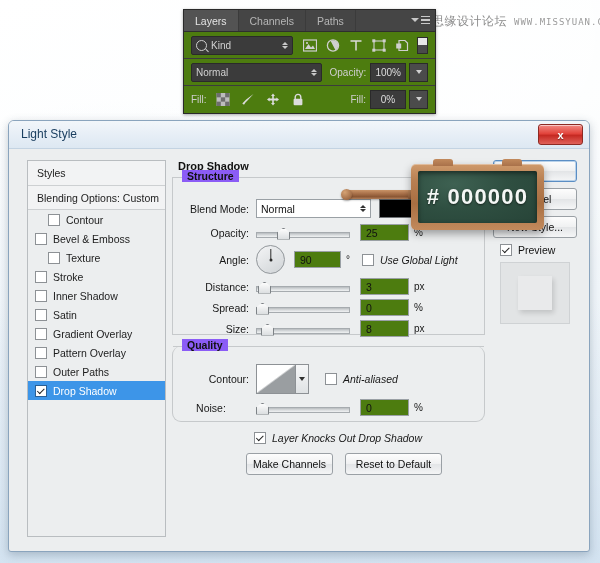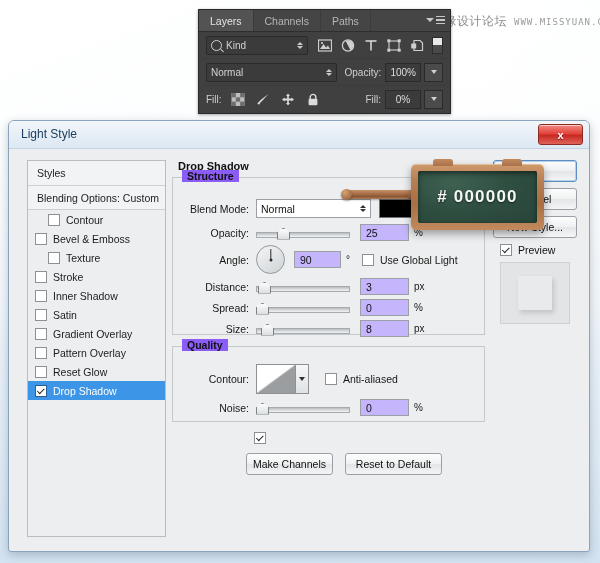--- a/index.html
+++ b/index.html
@@ -24,22 +24,22 @@
   
   .wm{position:absolute;white-space:nowrap;}
   #wm-top{left:432px;top:13px;font-size:12px;color:#8d8d8d;letter-spacing:.5px;}
   #wm-top .cn{font-family:"DejaVu Sans",sans-serif;font-size:12px;color:#8a8a8a;}
   #wm-top .en{font-family:"DejaVu Sans Mono",monospace;font-size:9px;color:#9a9a9a;letter-spacing:1px;margin-left:7px;}
   #wm-bottom{left:489px;top:531px;font-size:9.5px;color:#c3c6c9;letter-spacing:.3px;}
   #wm-bottom b{color:#b4b7ba;font-weight:bold;}
 
   
   #layers-panel{
-    position:absolute;left:198px;top:9px;width:251px;height:103px;
-    background:#404040;border:1px solid #2a2a2a;
+    position:absolute;left:183px;top:9px;width:251px;height:103px;
+    background:#4d7c0f;border:1px solid #2a2a2a;
     box-shadow:0 1px 3px rgba(0,0,0,.35);
   }
   .lp-tabrow{height:21px;background:#454545;display:flex;align-items:stretch;position:relative;border-bottom:1px solid #2e2e2e;}
   .lp-tab{padding:0 11px;display:flex;align-items:center;font-size:10.5px;color:#b6b6b6;border-right:1px solid #3b3b3b;}
   .lp-tab.active{background:#535353;color:#e4e4e4;}
   .lp-menu{position:absolute;right:5px;top:4px;width:18px;height:12px;display:flex;align-items:center;justify-content:flex-end;}
   .lp-menu .tri{width:0;height:0;border-left:4px solid transparent;border-right:4px solid transparent;border-top:4px solid #c8c8c8;margin-right:2px;}
   .lp-menu .bars{display:flex;flex-direction:column;gap:2px;}
   .lp-menu .bars i{display:block;width:9px;height:1.5px;background:#c8c8c8;}
 
@@ -104,50 +104,50 @@
         transform:rotate(-45deg) translate(0px,-1px);}
   .style-item.selected .cbox{border-color:#2a5f94;}
 
   
   #ds-pane{position:absolute;left:163px;top:12px;width:313px;height:375px;}
   #ds-heading{font-size:11px;font-weight:bold;color:#111;position:absolute;left:6px;top:0;}
   .group{position:absolute;left:0;border:1px solid #c6c9cb;border-top:none;background:transparent;}
   .group-legend{position:absolute;top:-7px;left:9px;background:#8b5cf6;padding:0 5px;font-size:10.5px;font-weight:bold;color:#111;}
   .group-topline{position:absolute;top:0;left:0;right:0;height:1px;background:#c6c9cb;}
   #grp-structure{top:17px;width:311px;height:157px;}
-  #grp-quality{top:186px;width:311px;height:75px;}
+  #grp-quality{top:186px;width:311px;height:75px;border-radius:9px;}
 
   .fld{position:absolute;display:flex;align-items:center;}
   .fld-label{font-size:10.5px;color:#181818;text-align:right;white-space:nowrap;}
   .sel-box{height:17px;background:#fff;border:1px solid #9aa0a5;display:flex;align-items:center;
     padding:0 4px;font-size:10.5px;color:#111;position:relative;}
   .sel-box .arr{margin-left:auto;display:flex;flex-direction:column;gap:1px;padding-left:6px;}
   .sel-box .arr i{display:block;width:0;height:0;border-left:3px solid transparent;border-right:3px solid transparent;}
   .sel-box .arr i.up{border-bottom:3.5px solid #333;}
   .sel-box .arr i.dn{border-top:3.5px solid #333;}
-  .numfield{height:15px;background:#c4b5fd;border:1px solid #9aa0a5;font-size:10.5px;color:#111;
+  .numfield{height:15px;background:#4d7c0f;border:1px solid #9aa0a5;font-size:10.5px;color:#111;
     display:flex;align-items:center;padding-left:5px;}
   .unit{font-size:10px;color:#181818;margin-left:5px;}
   .slider{position:relative;height:10px;}
   .slider .track{position:absolute;top:4px;left:0;right:0;height:4px;
     background:linear-gradient(180deg,#b7bbbe 0%,#d8dbdd 50%,#f0f2f3 100%);border:1px solid #a6abaf;}
   .slider .thumb{position:absolute;top:0;width:11px;height:10px;
     background:linear-gradient(180deg,#fcfcfc,#dcdfe1);border:1px solid #7d8286;
     clip-path:polygon(50% 0%,100% 42%,100% 100%,0% 100%,0% 42%);}
   .color-swatch{width:60px;height:17px;background:#000;border:1px solid #6e7276;}
   .dial{width:27px;height:27px;border-radius:50%;
     background:linear-gradient(145deg,#f4f5f6,#cfd3d6);border:1px solid #92979b;position:relative;}
   .dial .needle{position:absolute;left:50%;top:3px;width:1.4px;height:11px;background:#2b2b2b;transform:translateX(-50%);}
   .dial .hub{position:absolute;left:50%;top:50%;width:3px;height:3px;border-radius:50%;background:#2b2b2b;transform:translate(-50%,-50%);}
   #contour-swatch{width:38px;height:28px;border:1px solid #8d9195;
     background:linear-gradient(to bottom right,#ffffff 0%,#ffffff 48%,#9a9ea1 52%,#9a9ea1 100%);}
   #contour-arrow{width:12px;height:28px;background:linear-gradient(180deg,#f6f7f8,#dfe2e4);
     border:1px solid #8d9195;border-left:none;display:flex;align-items:center;justify-content:center;}
   #contour-arrow i{width:0;height:0;border-left:3.5px solid transparent;border-right:3.5px solid transparent;border-top:4px solid #2f2f2f;}
-  .ckrow{display:flex;align-items:flex-start;font-size:10.5px;color:#181818;}
+  .ckrow{display:flex;align-items:flex-start;font-size:10.5px;color:#181818;font-style:italic;}
 
   .dlgbtn{height:20px;background:linear-gradient(180deg,#fdfdfd 0%,#f0f1f2 48%,#e3e5e7 52%,#f4f5f6 100%);
     border:1px solid #9aa0a5;border-radius:3px;display:flex;align-items:center;justify-content:center;
     font-size:10.5px;color:#111;}
 
   
   #right-col{position:absolute;left:484px;top:12px;width:84px;}
   .rbtn{height:20px;margin-bottom:6px;
     background:linear-gradient(180deg,#fdfdfd 0%,#f0f1f2 48%,#e3e5e7 52%,#f5f6f7 100%);
     border:1px solid #9aa0a5;border-radius:3px;display:flex;align-items:center;justify-content:center;
@@ -185,21 +185,21 @@
     background:linear-gradient(180deg,#c28a5c,#a9714a);
   }
   #chalkboard:before{left:22px;}
   #chalkboard:after{right:22px;}
   #chalkboard-inner{
     width:100%;height:100%;border-radius:2px;
     background:radial-gradient(ellipse at 30% 25%,#3e6152 0%,#2f4f41 45%,#274438 100%);
     box-shadow:inset 0 2px 5px rgba(0,0,0,.5);
     display:flex;align-items:center;justify-content:center;
   }
-  #chalkboard-text{color:#f4f7f5;font-size:17px;font-weight:bold;letter-spacing:1.2px;
+  #chalkboard-text{color:#f4f7f5;font-size:22px;font-weight:bold;letter-spacing:1.2px;
     text-shadow:0 1px 2px rgba(0,0,0,.55);}
 </style>
 </head>
 <body>
 
 <div id="bg-photo"></div>
 
 <div class="wm" id="wm-top">
   <span class="cn">思缘设计论坛</span><span class="en">WWW.MISSYUAN.COM</span>
 </div>
@@ -351,21 +351,21 @@
       <div class="style-item">
         <span class="cbox"></span>
         <span>Gradient Overlay</span>
       </div>
       <div class="style-item">
         <span class="cbox"></span>
         <span>Pattern Overlay</span>
       </div>
       <div class="style-item">
         <span class="cbox"></span>
-        <span>Reset Glow</span>
+        <span>Outer Paths</span>
       </div>
       <div class="style-item selected">
         <span class="cbox checked"></span>
         <span>Drop Shadow</span>
       </div>
     </div>
 
     <div id="ds-pane">
       <div id="ds-heading">Drop Shadow</div>
 
@@ -452,32 +452,33 @@
                 <i></i>
               </div>
           </div>
           <span class="ckrow" style="margin-left:16px;">
             <span class="cbox"></span>
             <span>Anti-aliased</span>
           </span>
         </div>
 
         <div class="fld" style="left:0;top:53px;width:300px;">
-          <span class="fld-label" style="width:76px;">Noise:</span>
+          <span class="fld-label" style="width:76px;text-align:center;">Noise:</span>
           <div class="slider" style="width:94px;margin-left:7px;">
             <div class="track"></div>
               <div class="thumb" style="left:0px;"></div>
           </div>
           <div class="numfield" style="width:42px;margin-left:10px;">0</div>
           <span class="unit">%</span>
         </div>
       </div>
 
       <div class="ckrow" style="position:absolute;left:82px;top:272px;">
         <span class="cbox checked"></span>
+        <span>Layer Knocks Out Drop Shadow</span>
       </div>
 
       <div style="position:absolute;left:74px;top:293px;display:flex;gap:12px;">
         <div class="dlgbtn" style="width:85px;">Make Channels</div>
         <div class="dlgbtn" style="width:95px;">Reset to Default</div>
       </div>
     </div>
 
     <div id="right-col">
       <div class="rbtn" id="btn-ok">OK</div>

